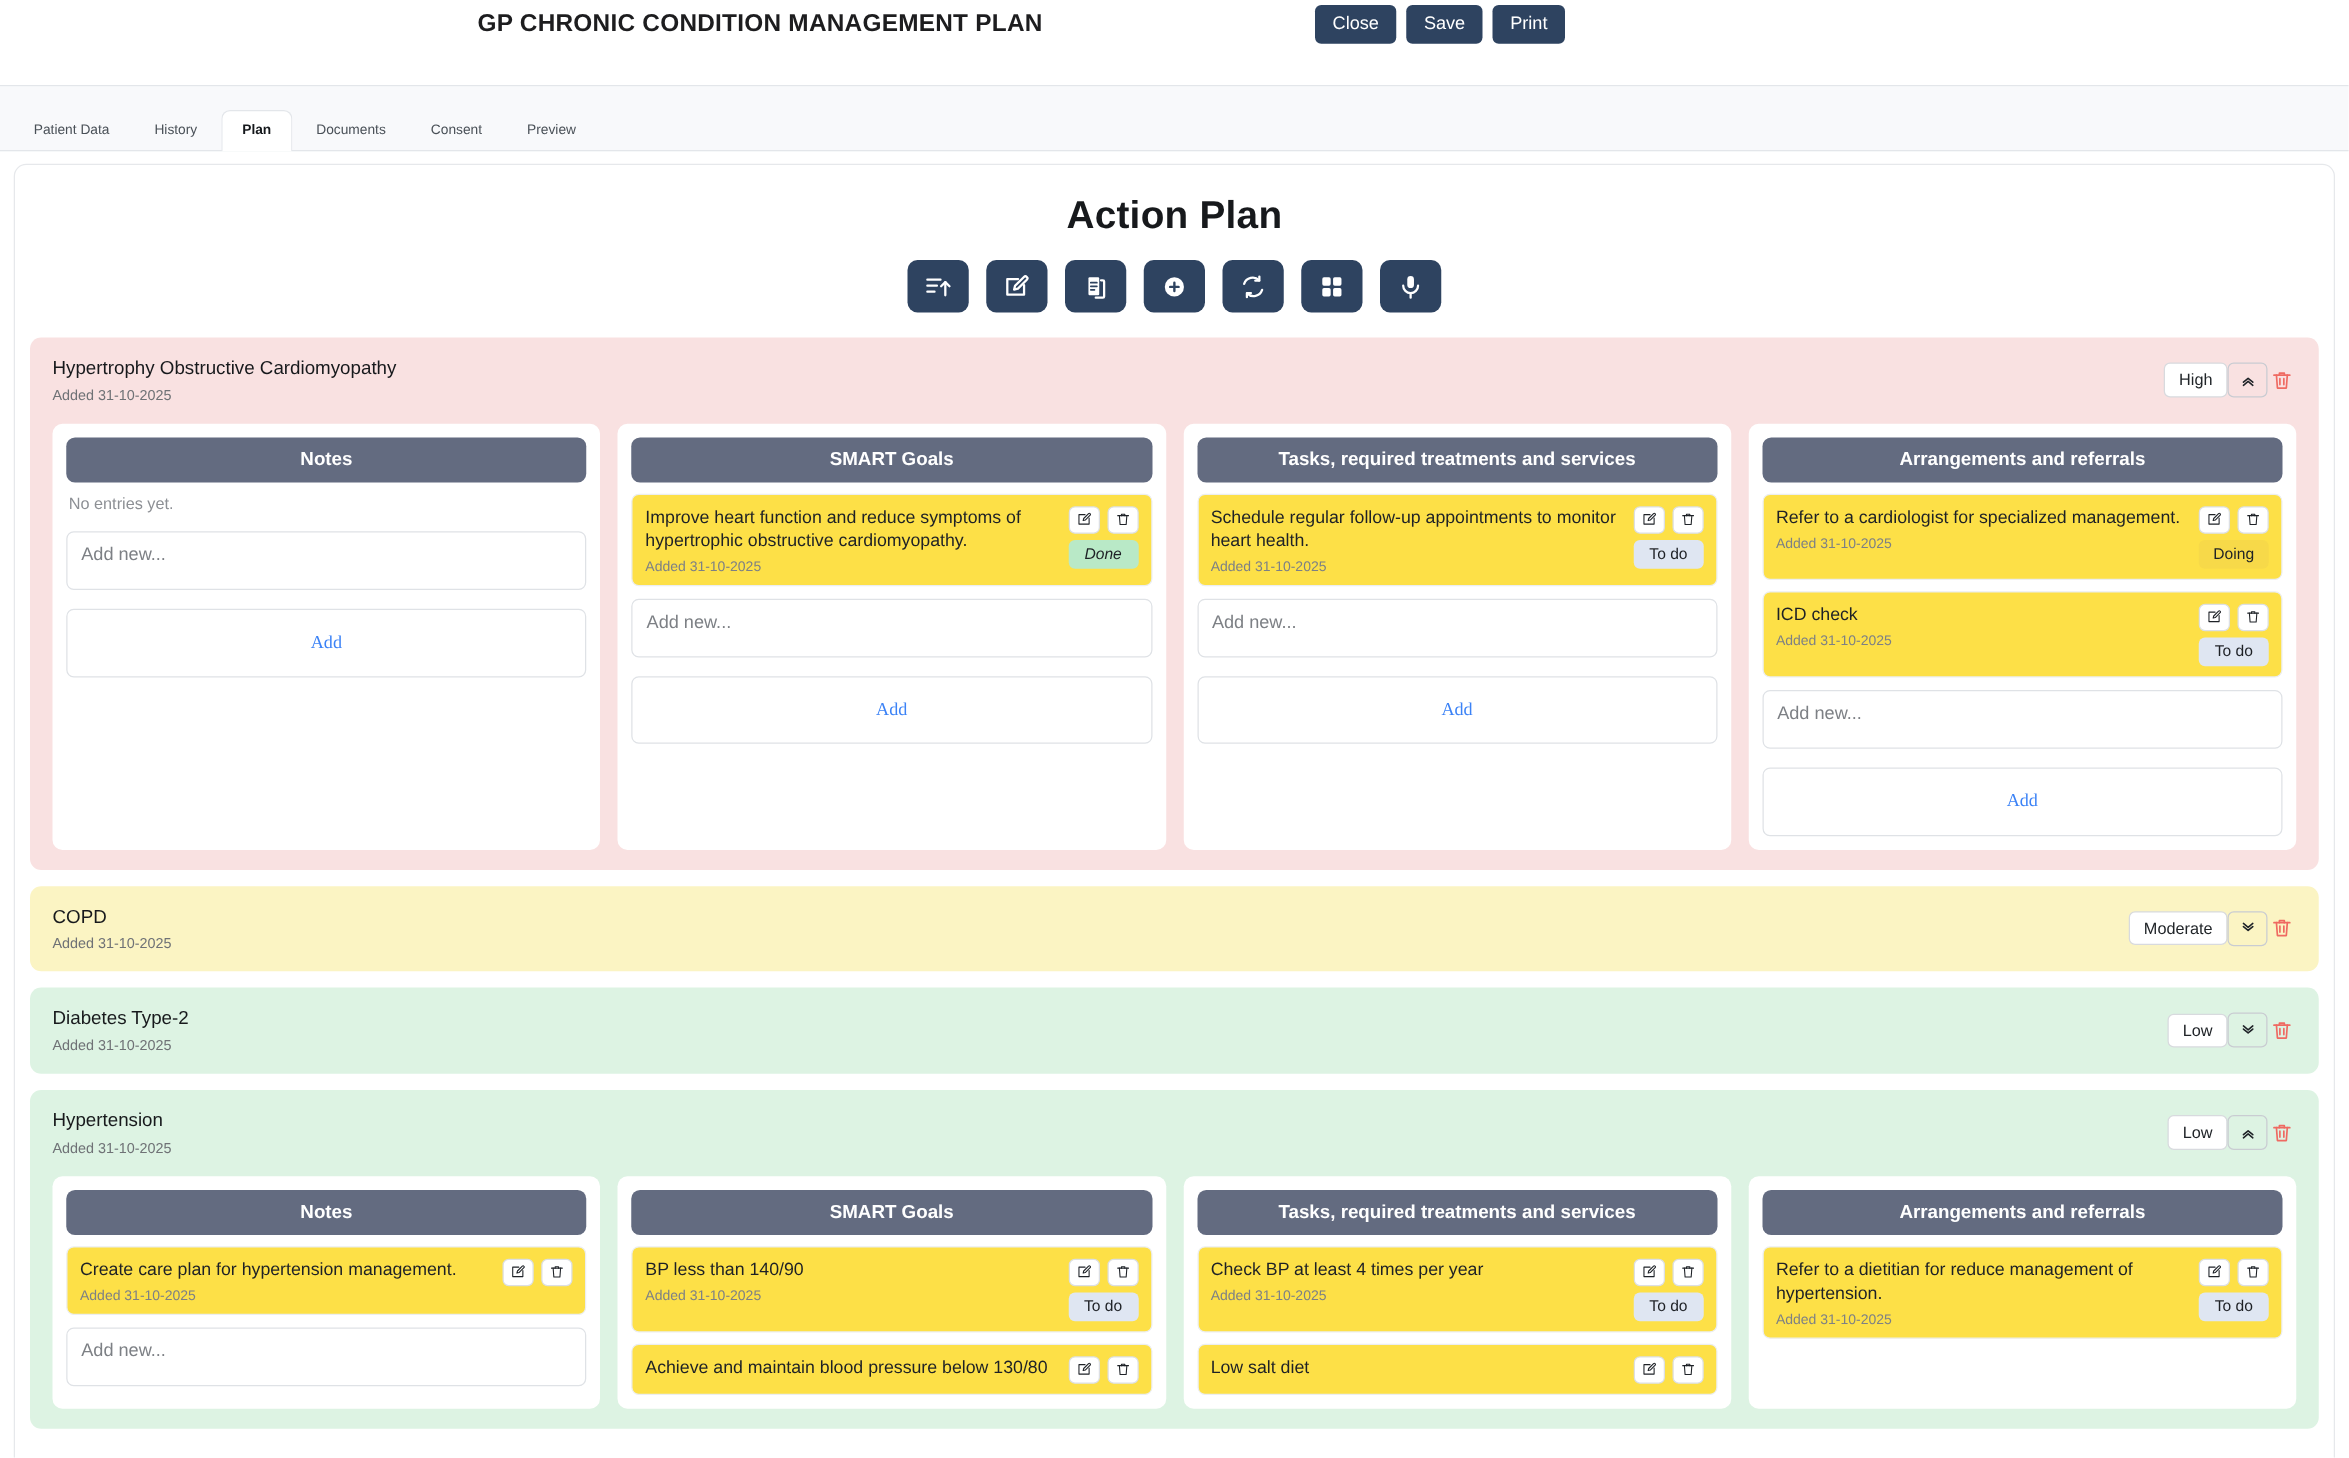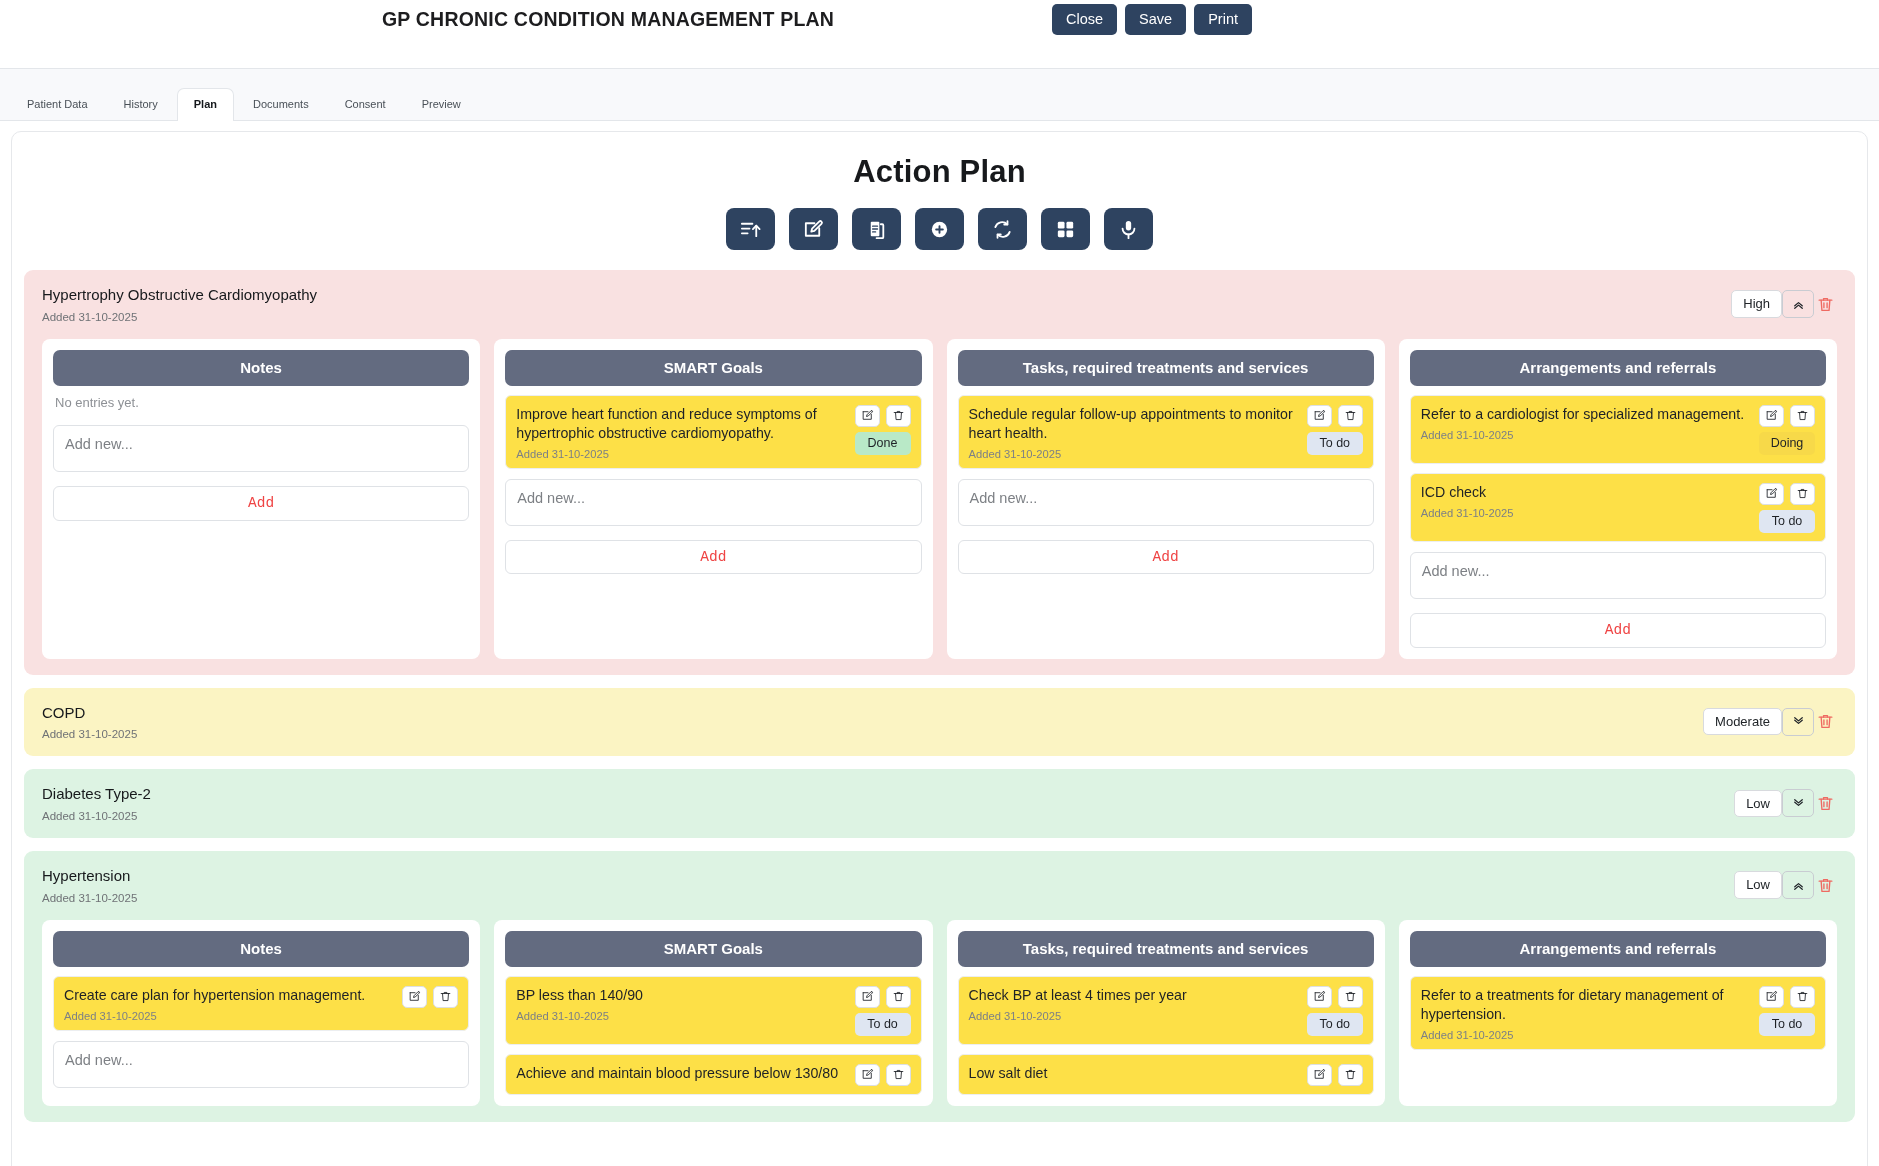--- a/index.html
+++ b/index.html
@@ -262,21 +262,21 @@
     min-width: 56px;
     text-align: center;
     cursor: pointer;
     line-height: 1.2;
     border: none;
     font-family: "Liberation Sans", sans-serif;
     color: #1e2126;
   }
   .status.todo  { background: #dfe6f2; }
   .status.doing { background: #f7d949; }
-  .status.done  { background: #b9e9c7; }
+  .status.done  { background: #b9e9c7; font-style: italic; }
 
   .add-input {
     width: 100%;
     border: 1px solid #dfe2e6;
     border-radius: 6px;
     padding: 10px 11px;
     font-size: 14.5px;
     color: #7d8085;
     margin-top: 10px;
     height: 47px;
@@ -284,26 +284,26 @@
     font-family: "Liberation Sans", sans-serif;
     resize: none;
     outline: none;
   }
   .add-input::placeholder { color: #7d8085; }
   .add-btn {
     width: 100%;
     background: #ffffff;
     border: 1px solid #dfe2e6;
     border-radius: 6px;
-    padding: 7px;
+    padding: 17px;
     font-size: 14.5px;
     margin-top: 10px;
     cursor: pointer;
-    color: #ef4444;
-    font-family: Liberation Mono, monospace;
+    color: #3b82f6;
+    font-family: Liberation Serif, serif;
     line-height: 1.3;
   }
   .col-pad { min-height: 56px; }
 </style>
 </head>
 <body>
 
 <div class="topbar">
   <div class="app-title">GP CHRONIC CONDITION MANAGEMENT PLAN</div>
   <div class="topbar-actions">
@@ -734,21 +734,21 @@
               </button>
             </div>
           </div>
         </div>
       </div>
 
       <div class="column">
         <div class="col-header">Arrangements and referrals</div>
         <div class="entry">
           <div class="entry-text">
-            <div class="entry-title">Refer to a treatments for dietary management of hypertension.</div>
+            <div class="entry-title">Refer to a dietitian for reduce management of hypertension.</div>
             <div class="entry-added">Added 31-10-2025</div>
           </div>
           <div class="entry-tools">
             <div class="tool-row">
               <button class="mini-btn">
                 <svg viewBox="0 0 24 24">
                     <path d="M4 5h9M4 5v14h15v-9"></path>
                     <path d="M20.5 3.5a1.6 1.6 0 00-2.3 0l-7.2 7.2-.8 3.1 3.1-.8 7.2-7.2a1.6 1.6 0 000-2.3z"></path>
                   </svg>
               </button>

